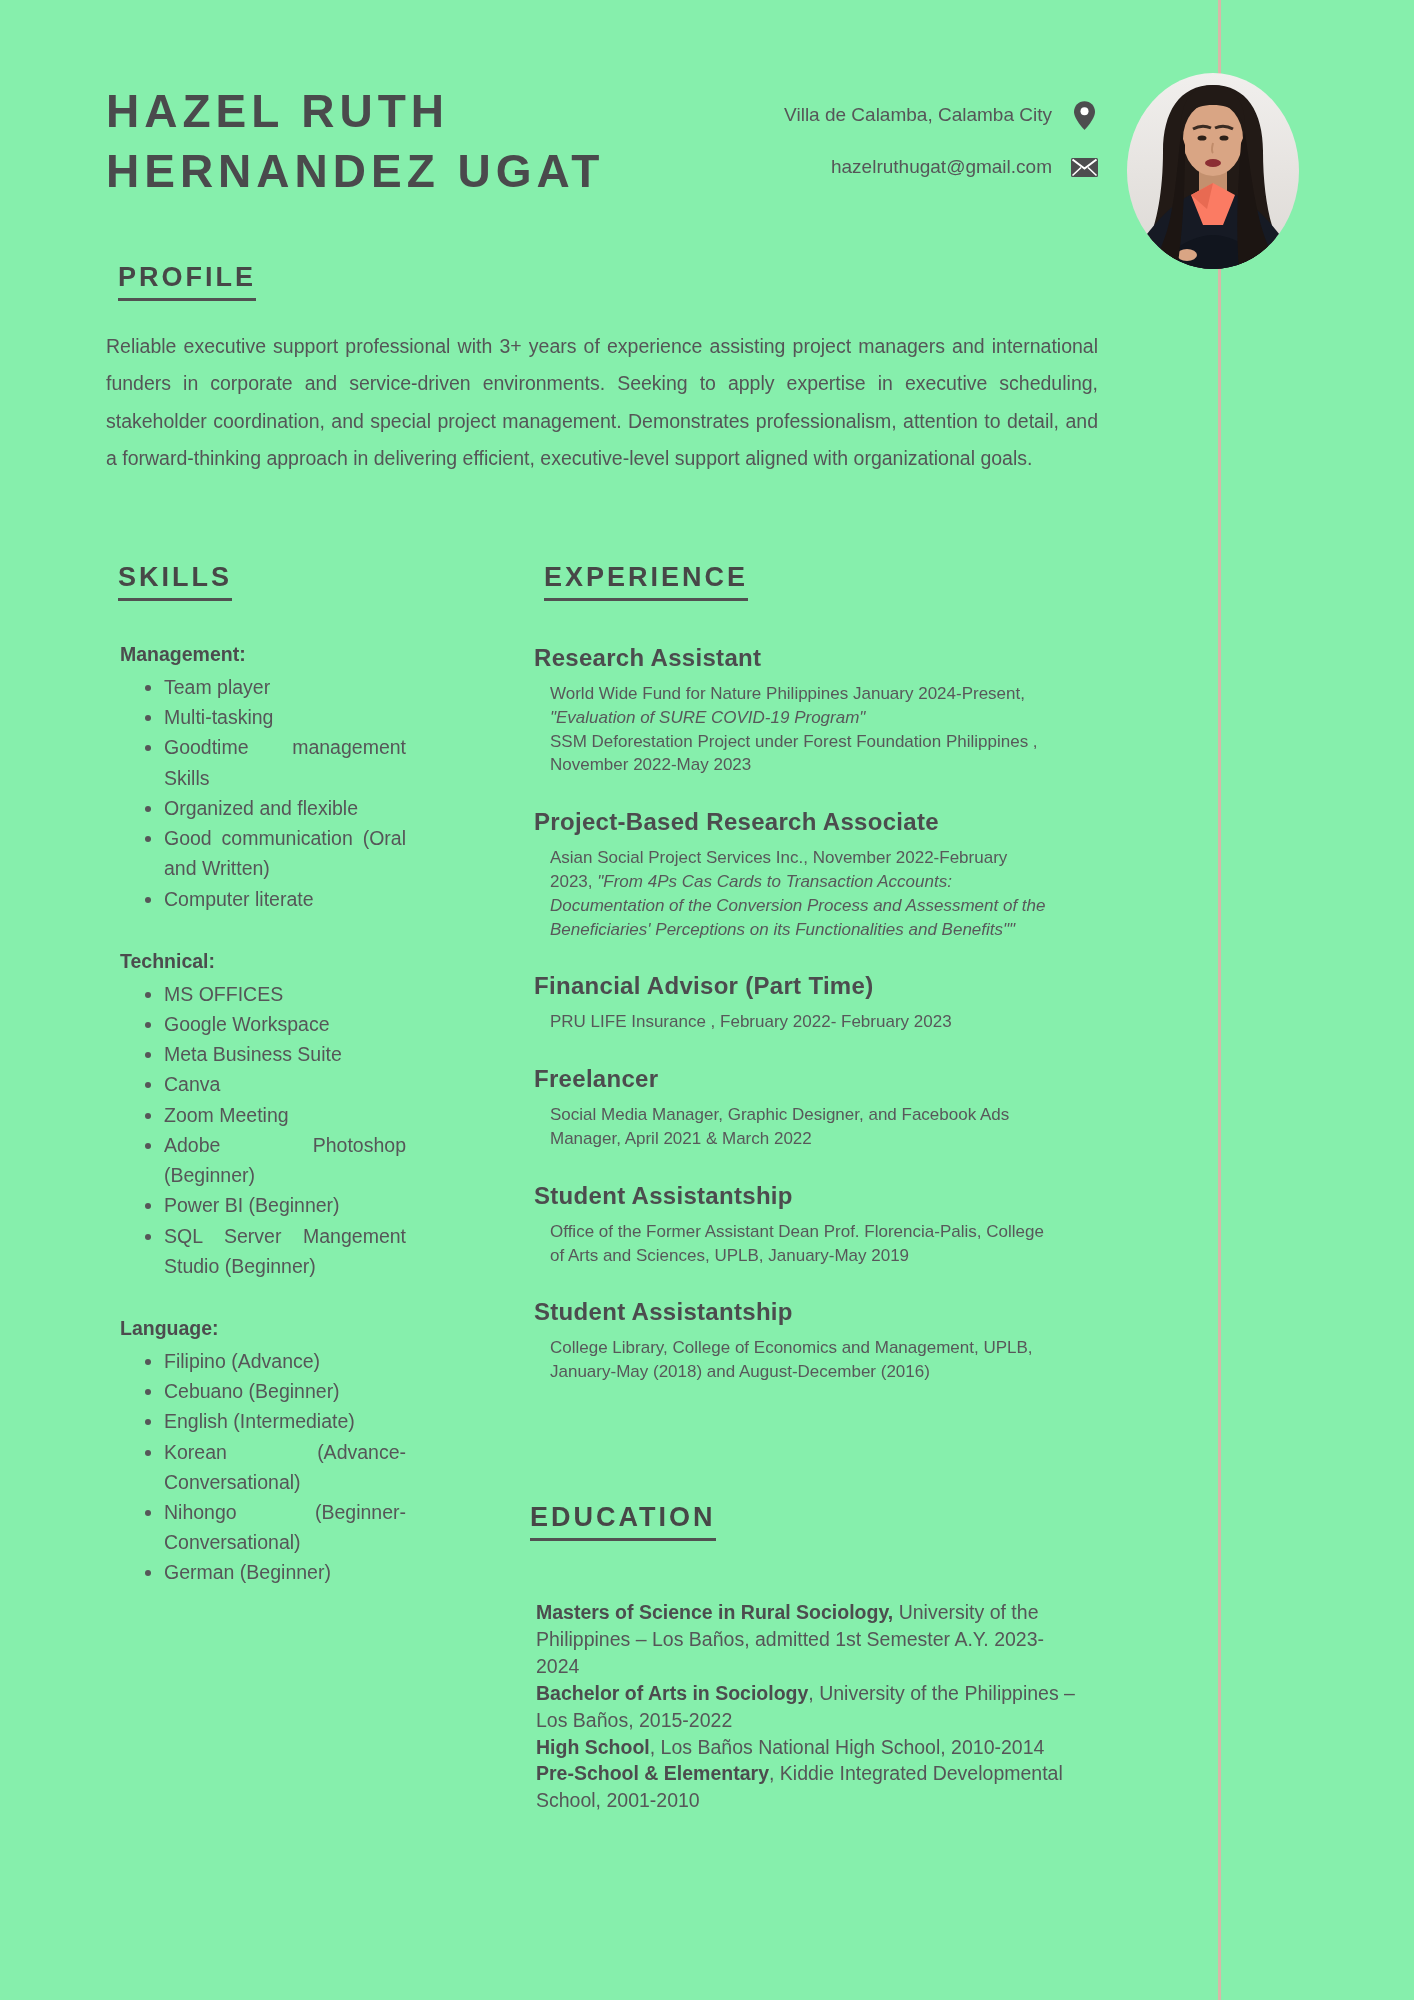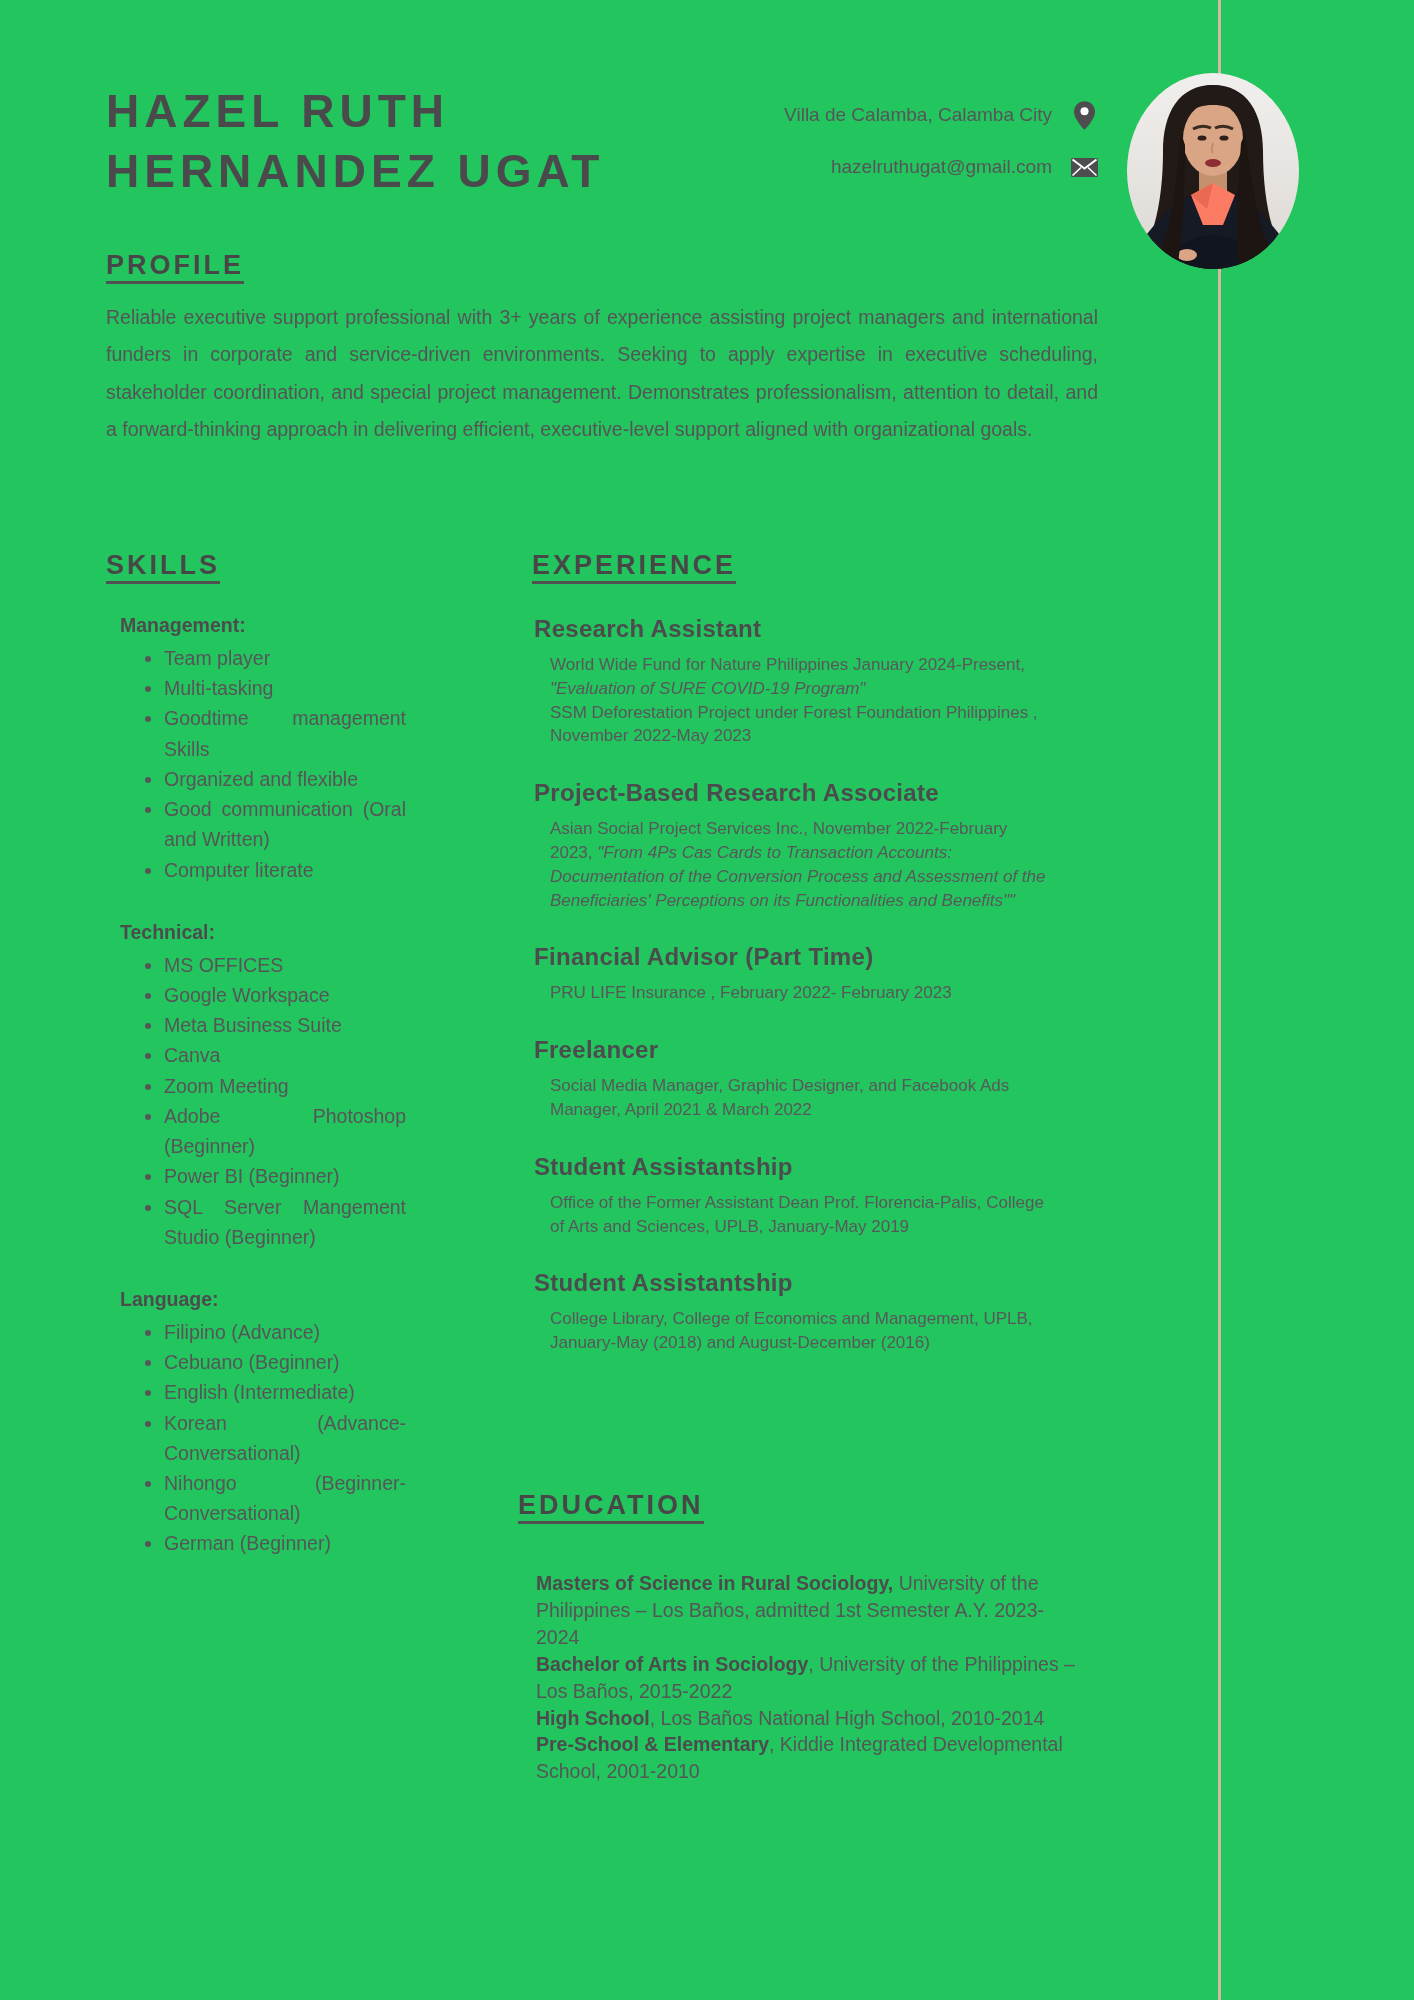--- a/index.html
+++ b/index.html
@@ -1,38 +1,38 @@
 <!DOCTYPE html>
 <html><head>
 <meta charset="utf-8">
 <style>
   html,body { margin:0; padding:0; background:#ffffff; }
   .page {
-    position:relative; width:1414px; height:2000px; background:#22c55e;
+    position:relative; width:1414px; height:2000px; background:#86efac;
     font-family:"Liberation Sans", sans-serif; color:#565658; overflow:hidden;
   }
   .vline { position:absolute; left:1218px; top:0; width:3px; height:2000px; background:#d9b7a8; }
 
   
   .name {
     position:absolute; left:106px; top:82px; margin:0;
     font-size:46px; font-weight:700; letter-spacing:5px; line-height:1.3; color:#4a4a4c;
   }
   .contact { position:absolute; left:600px; top:100px; width:500px; display:flex; flex-direction:column; gap:22px; }
   .contact-row { display:flex; justify-content:flex-end; align-items:center; gap:16px; height:30px; font-size:19px; color:#565658; }
   .contact-icon { width:32px; display:flex; justify-content:center; align-items:center; color:#4d4d4f; }
   .phone-glyph { font-size:28px; line-height:1; color:#4d4d4f; font-family:"DejaVu Sans", sans-serif; }
 
   .photo { position:absolute; left:1127px; top:73px; width:172px; height:196px; border-radius:50%; overflow:hidden; }
   .photo svg { display:block; width:100%; height:100%; }
 
   
   .sec-h {
-    display:inline-block; margin:0; font-size:27px; font-weight:700; letter-spacing:3px;
-    color:#474747; border-bottom:3px solid #515151; 
+    display:inline-block; margin:12px; font-size:27px; font-weight:700; letter-spacing:3px;
+    color:#474747; border-bottom:3px solid #515151; padding-bottom:5px;
   }
 
   
   .profile { position:absolute; left:106px; top:250px; width:992px; }
   .profile p { margin:15px 0 0; font-size:19.5px; line-height:1.92; text-align:justify; color:#555557; }
 
   
   .skills { position:absolute; left:106px; top:550px; width:300px; }
   .skills-groups { margin-top:30px; padding-left:14px; }
   .skill-label { font-size:19.5px; font-weight:700; color:#4c4c4e; margin:36px 0 6px; }

